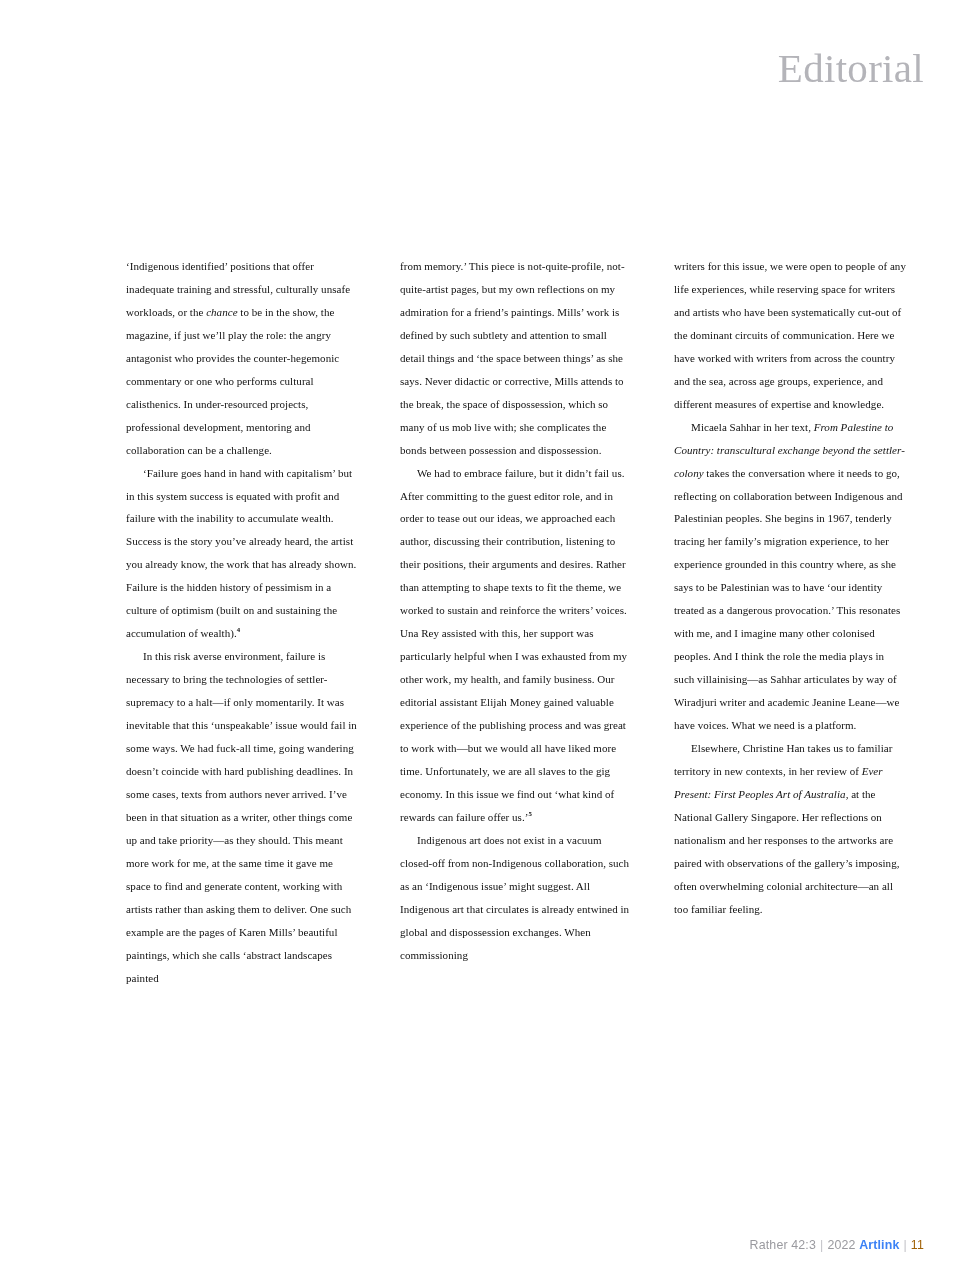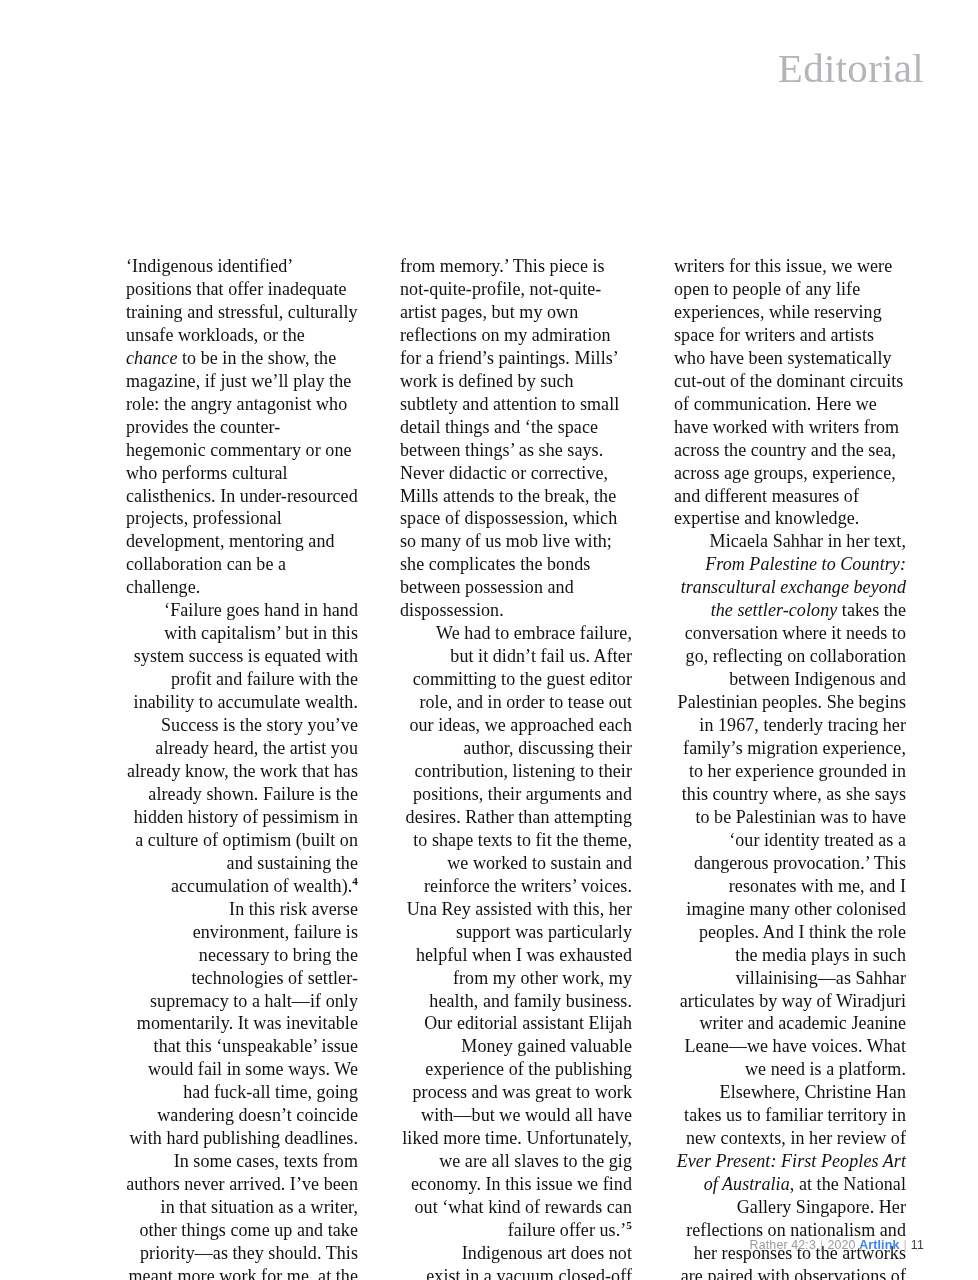--- a/index.html
+++ b/index.html
@@ -43,30 +43,29 @@
     display: flex;
     flex-direction: row;
     gap: 42px;
   }
   .column {
     width: 232px;
     flex: 0 0 232px;
   }
   .column p {
     margin: 0;
-    font-size: 18px;
+    font-size: 11px;
     line-height: 22.95px;
     text-align: left;
     hyphens: none;
     word-spacing: -0.1px;
     letter-spacing: 0.005em;
   }
   .column p.indent {
     text-indent: 1.55em;
-    text-align: right;
   }
   .column p.cont {
     text-indent: 0;
   }
   em, i { font-style: italic; }
   sup {
     font-size: 0.62em;
     vertical-align: super;
     line-height: 0;
     font-weight: 700;
@@ -86,21 +85,21 @@
   }
   .page-footer .sep {
     color: #c3c3c8;
     padding: 0 4px;
   }
   .page-footer .brand {
     color: #3b82f6;
     font-weight: 700;
   }
   .page-footer .pagenum {
-    color: #404040;
+    color: #a16207;
     font-weight: 400;
   }
   .page-footer span { display: inline; }
 </style>
 </head>
 <body>
 
 <div class="page-header">
   <div class="section-title" style="color: rgb(180, 180, 185);">Editorial</div>
 </div>
@@ -117,15 +116,15 @@
       <p class="indent"><span>Indigenous art does not exist in a vacuum closed-off from non-Indigenous collaboration, such as an ‘Indigenous issue’ might suggest. All Indigenous art that circulates is already entwined in global and dispossession exchanges. When commissioning</span></p>
     </div>
   <div class="column">
       <p class="cont"><span>writers for this issue, we were open to people of any life experiences, while reserving space for writers and artists who have been systematically cut-out of the dominant circuits of communication. Here we have worked with writers from across the country and the sea, across age groups, experience, and different measures of expertise and knowledge.</span></p>
       <p class="indent"><span>Micaela Sahhar in her text, </span><em>From Palestine to Country: transcultural exchange beyond the settler-colony</em><span> takes the conversation where it needs to go, reflecting on collaboration between Indigenous and Palestinian peoples. She begins in 1967, tenderly tracing her family’s migration experience, to her experience grounded in this country where, as she says to be Palestinian was to have ‘our identity treated as a dangerous provocation.’ This resonates with me, and I imagine many other colonised peoples. And I think the role the media plays in such villainising—as Sahhar articulates by way of Wiradjuri writer and academic Jeanine Leane—we have voices. What we need is a platform.</span></p>
       <p class="indent"><span>Elsewhere, Christine Han takes us to familiar territory in new contexts, in her review of </span><em>Ever Present: First Peoples Art of Australia</em><span>, at the National Gallery Singapore. Her reflections on nationalism and her responses to the artworks are paired with observations of the gallery’s imposing, often overwhelming colonial architecture—an all too familiar feeling.</span></p>
     </div>
 </div>
 
 <div class="page-footer">
-  <span>Rather 42:3</span><span class="sep">|</span><span>2020</span>
+  <span>Rather 42:3</span><span class="sep">|</span><span>2022</span>
   <span class="brand">Artlink</span><span class="sep">|</span><span class="pagenum">11</span>
 </div>
 
 </body></html>

